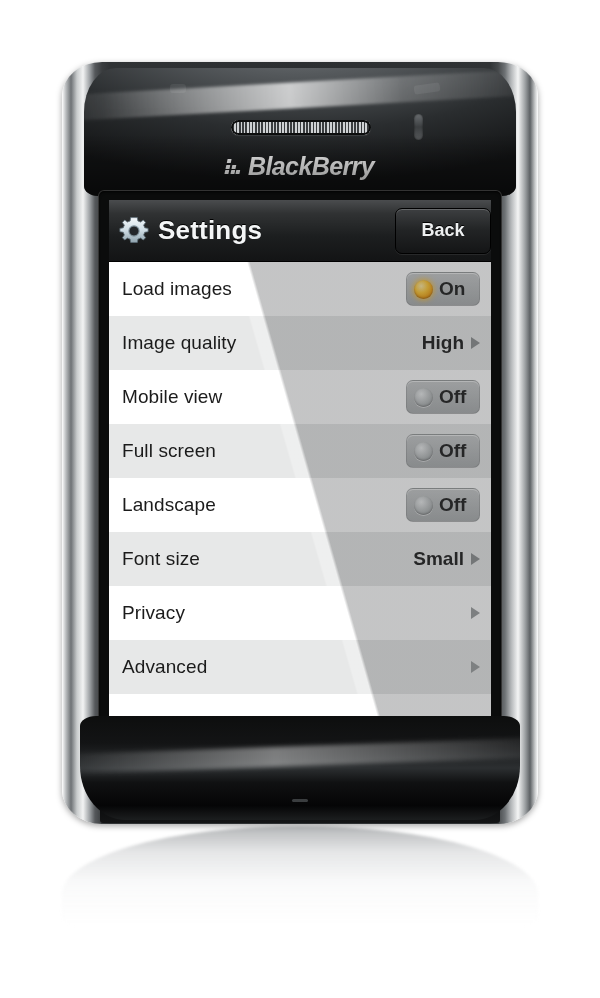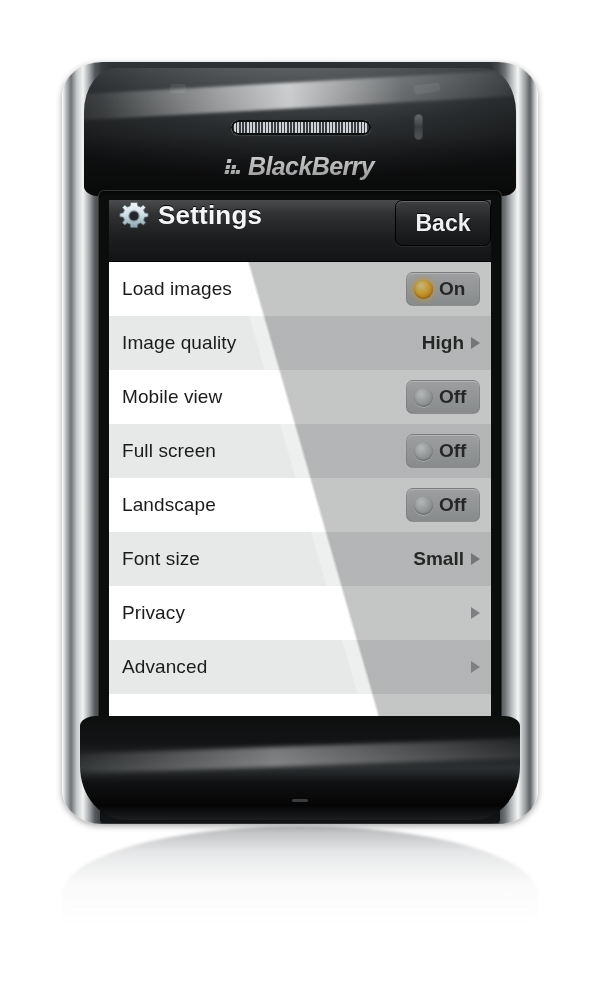--- a/index.html
+++ b/index.html
@@ -104,32 +104,32 @@
   }
   .screen{
     position:absolute;left:11px;top:10px;width:382px;height:518px;
     overflow:hidden;background:#fff;
   }
 
   .titlebar{
     position:relative;height:62px;
     background:linear-gradient(180deg,#4a4c4e 0%,#303233 22%,#1c1e1f 60%,#131415 100%);
     border-bottom:1px solid #000;
-    display:flex;padding:0 0 0 9px;box-sizing:border-box;
+    display:flex;align-items:center;padding:0 0 0 9px;box-sizing:border-box;
   }
   .gear{width:32px;height:32px;flex:none;margin-right:8px;}
   .title{
     color:#f4f6f7;font-size:26px;font-weight:bold;letter-spacing:.2px;
     text-shadow:0 -1px 0 #000;flex:1;
   }
   .backbtn{
     width:94px;height:44px;border-radius:7px;flex:none;
     background:linear-gradient(180deg,#3d3f41,#222425 48%,#141516);
     border:1px solid #000;box-shadow:inset 0 1px 0 rgba(255,255,255,.22),0 1px 0 rgba(255,255,255,.08);
-    color:#eef0f1;font-size:23px;font-weight:bold;
+    color:#eef0f1;font-size:18px;font-weight:bold;
     display:flex;align-items:center;justify-content:center;text-shadow:0 -1px 0 #000;
   }
 
   .list{position:relative;}
   .row{
     height:54px;display:flex;align-items:center;box-sizing:border-box;
     padding:0 11px 0 13px;position:relative;
   }
   .row.odd{background:#ffffff;}
   .row.even{background:#e7e8e8;}

